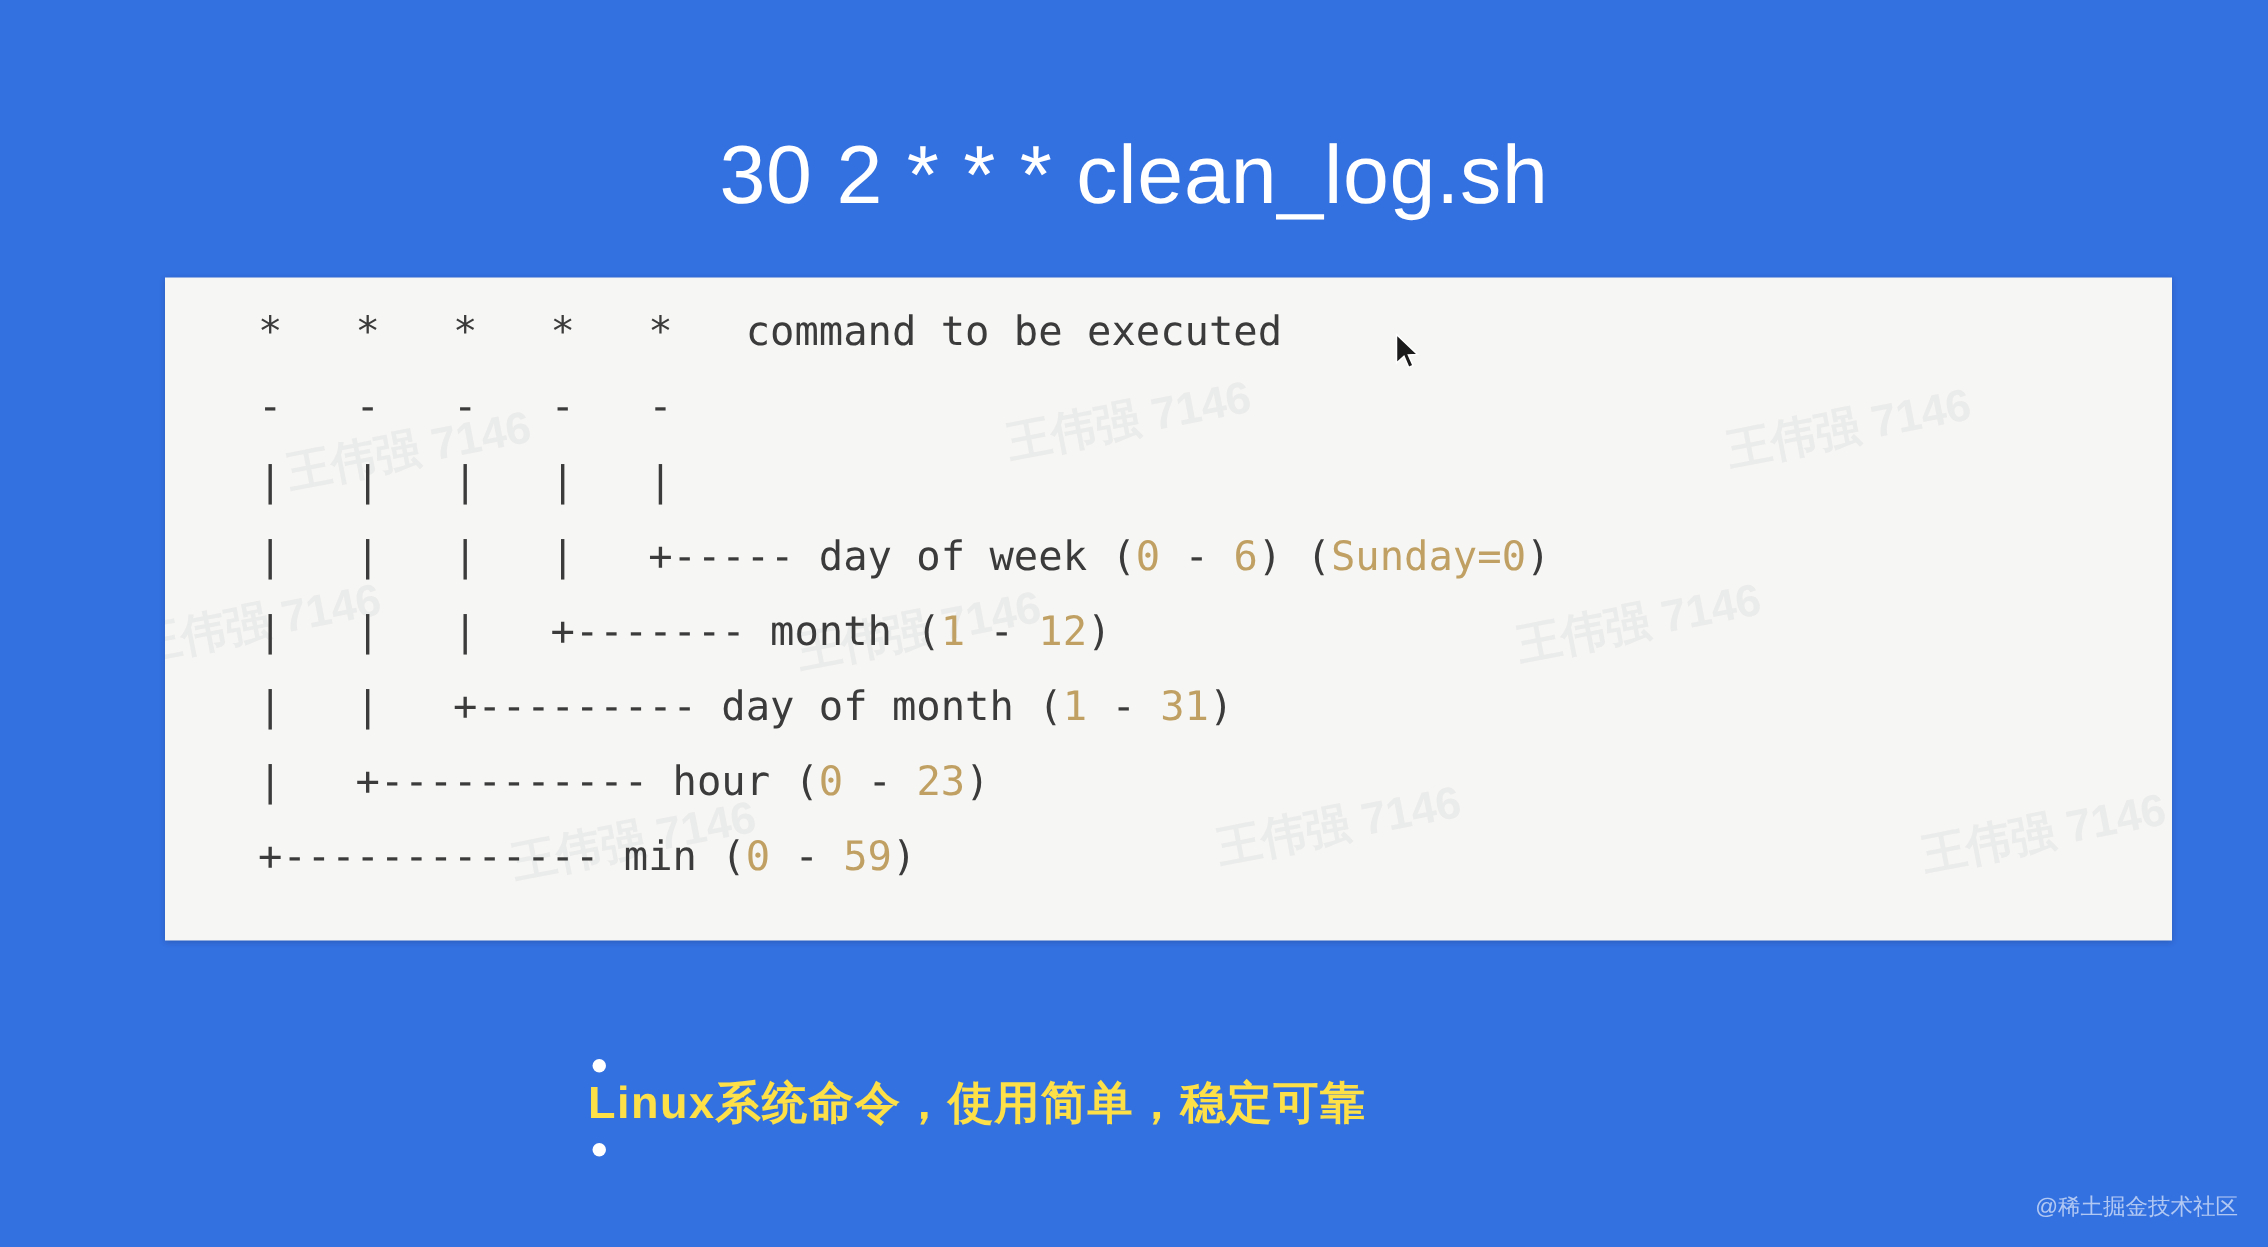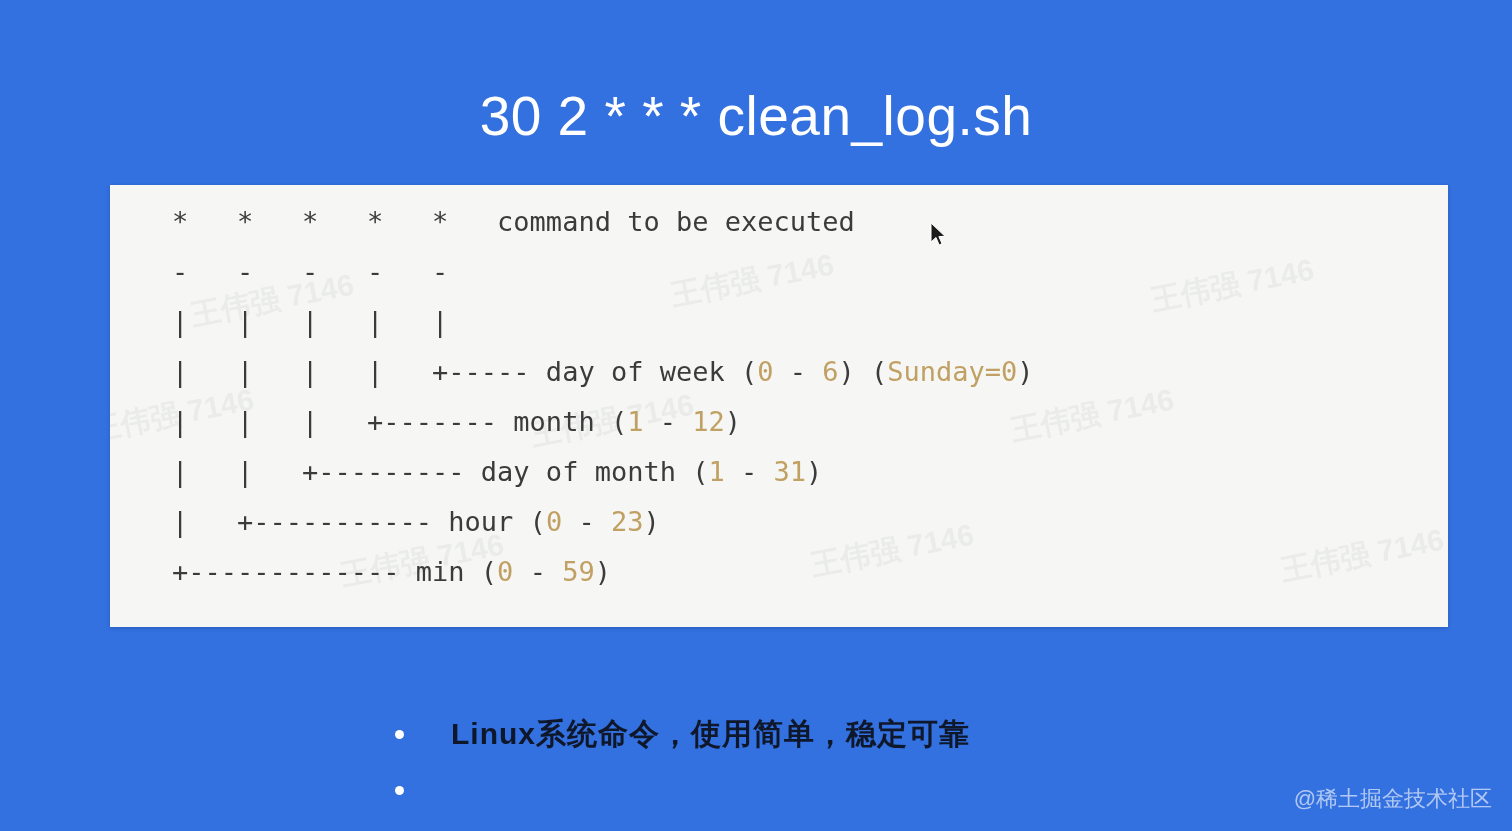--- a/index.html
+++ b/index.html
@@ -79,23 +79,24 @@
 
   
   #bullets {
     position: absolute;
     left: 392px;
     top: 706px;
     width: 1000px;
   }
   .bullet-row {
     display: flex;
-    align-items: center;
+    align-items: flex-start;
     height: 56px;
-    color: #0f172a;
+    color: #fde047;
+    flex-direction: column;
   }
   .bullet-dot {
     width: 9px;
     height: 9px;
     border-radius: 50%;
     background: #ffffff;
     flex: 0 0 auto;
     margin-right: 47px;
     margin-left: 3px;
   }
@@ -105,21 +106,21 @@
     letter-spacing: 1px;
     white-space: pre;
   }
 
   
   #corner-watermark {
     position: absolute;
     right: 20px;
     bottom: 17px;
     color: rgba(255,255,255,0.62);
-    font-size: 22px;
+    font-size: 15px;
     white-space: pre;
   }
 
   
   #mouse-cursor {
     position: absolute;
     left: 930px;
     top: 222px;
     width: 18px;
     height: 26px;

